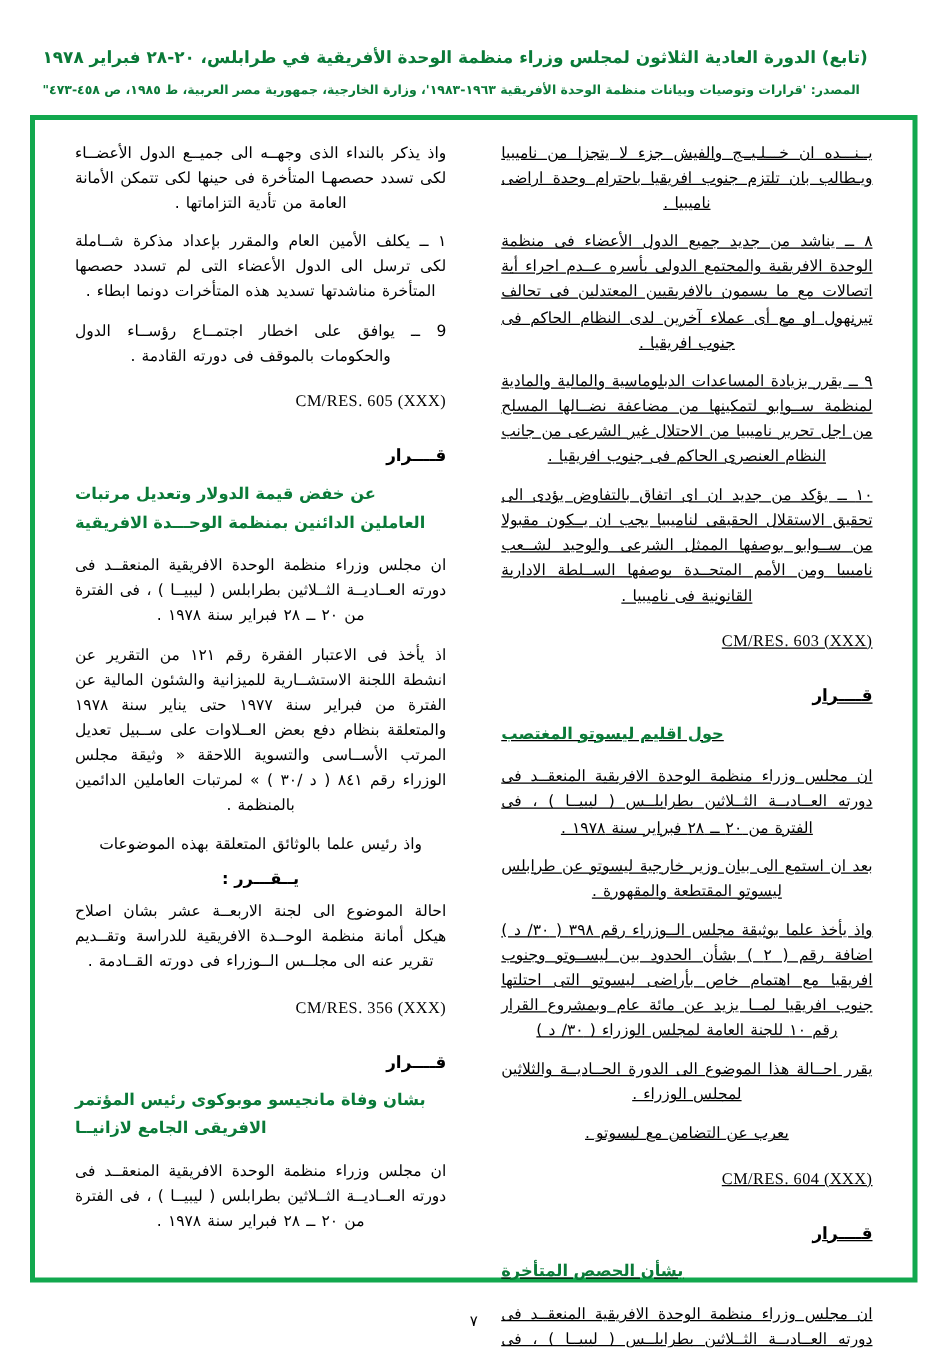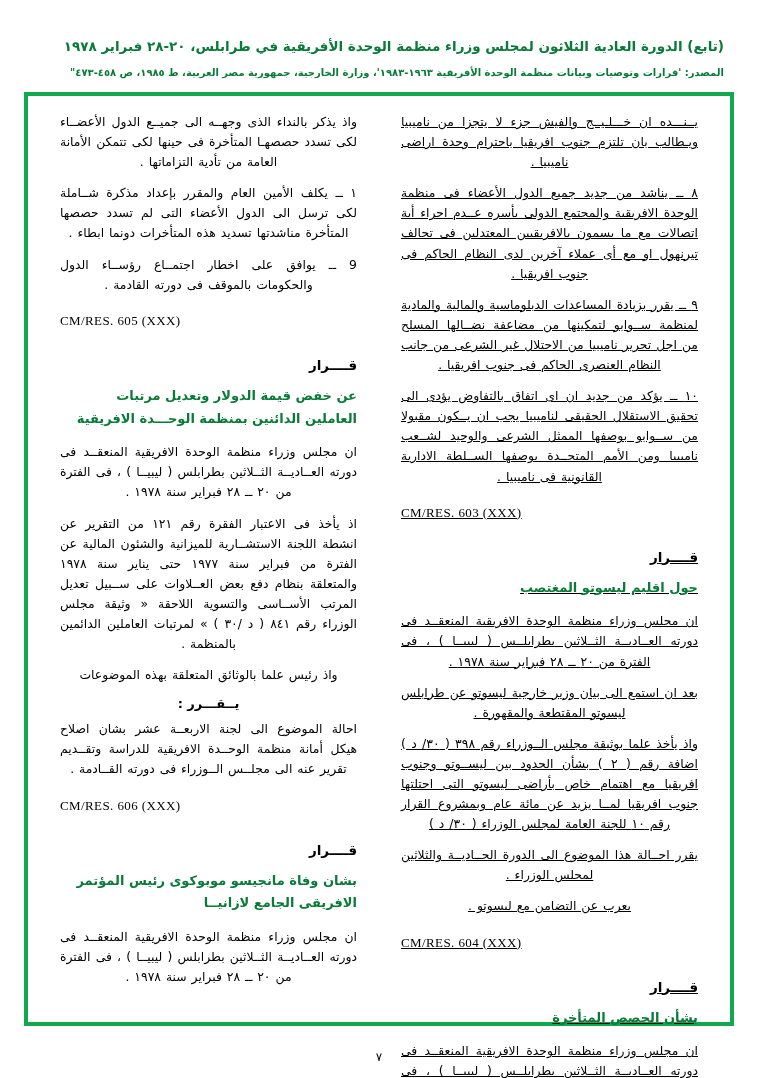--- a/index.html
+++ b/index.html
@@ -18,21 +18,21 @@
   .page {
     width: 758px;
     height: 1078px;
     position: relative;
     box-sizing: border-box;
     padding: 0;
   }
   
   .header {
     padding: 36px 34px 0 34px;
-    text-align: right;
+    text-align: left;
   }
   .header-title {
     font-size: 13.5px;
     font-weight: bold;
     color: #0a7a38;
     line-height: 1.5;
     letter-spacing: 0px;
   }
   .header-source {
     margin-top: 9px;
@@ -78,32 +78,32 @@
     text-align-last: center;
     word-spacing: 1px;
   }
 
   .res-id {
     margin: 18px 0 4px 0;
     font-size: 13px;
     font-family: "Liberation Serif", "DejaVu Serif", serif;
     letter-spacing: .4px;
     direction: ltr;
-    text-align: left;
+    text-align: right;
   }
   .qarar {
     margin: 28px 0 12px 0;
     text-align: right;
     font-size: 13.5px;
     font-weight: bold;
     letter-spacing: 5px;
   }
   .res-title {
     margin: 0 0 12px 0;
-    text-align: right;
+    text-align: left;
     font-size: 13px;
     font-weight: bold;
     color: #0a7a38;
     line-height: 1.75;
   }
   .yuqarrir {
     margin: 10px 0 8px 0;
     text-align: center;
     font-size: 13px;
     font-weight: bold;
@@ -167,21 +167,21 @@
         <div class="qarar">قــــرار</div>
         <div class="res-title">عن خفض قيمة الدولار وتعديل مرتبات العاملين الدائنين بمنظمة الوحـــدة الافريقية</div>
 
         <p class="par">ان مجلس وزراء منظمة الوحدة الافريقية المنعقــد فى دورته العــاديــة الثــلاثين بطرابلس ( ليبيــا ) ، فى الفترة من ٢٠ ــ ٢٨ فبراير سنة ١٩٧٨ .</p>
         <p class="par">اذ يأخذ فى الاعتبار الفقرة رقم ١٢١ من التقرير عن انشطة اللجنة الاستشــارية للميزانية والشئون المالية عن الفترة من فبراير سنة ١٩٧٧ حتى يناير سنة ١٩٧٨ والمتعلقة بنظام دفع بعض العــلاوات على ســبيل تعديل المرتب الأســاسى والتسوية اللاحقة « وثيقة مجلس الوزراء رقم ٨٤١ ( د /٣٠ ) » لمرتبات العاملين الدائمين بالمنظمة .</p>
         <p class="par">واذ رئيس علما بالوثائق المتعلقة بهذه الموضوعات</p>
 
         <div class="yuqarrir">يــقـــرر :</div>
         <p class="par">احالة الموضوع الى لجنة الاربعــة عشر بشان اصلاح هيكل أمانة منظمة الوحــدة الافريقية للدراسة وتقــديم تقرير عنه الى مجلــس الــوزراء فى دورته القــادمة .</p>
 
-        <div class="res-id">CM/RES. 606 (XXX)</div>
+        <div class="res-id">CM/RES. 356 (XXX)</div>
         <div class="qarar">قــــرار</div>
         <div class="res-title">بشان وفاة مانجيسو موبوكوى رئيس المؤتمر الافريقى الجامع لازانيــا</div>
 
         <p class="par">ان مجلس وزراء منظمة الوحدة الافريقية المنعقــد فى دورته العــاديــة الثــلاثين بطرابلس ( ليبيــا ) ، فى الفترة من ٢٠ ــ ٢٨ فبراير سنة ١٩٧٨ .</p>
       </div>
 
     </div>
   </div>
 
   <div class="footer">٧</div>

